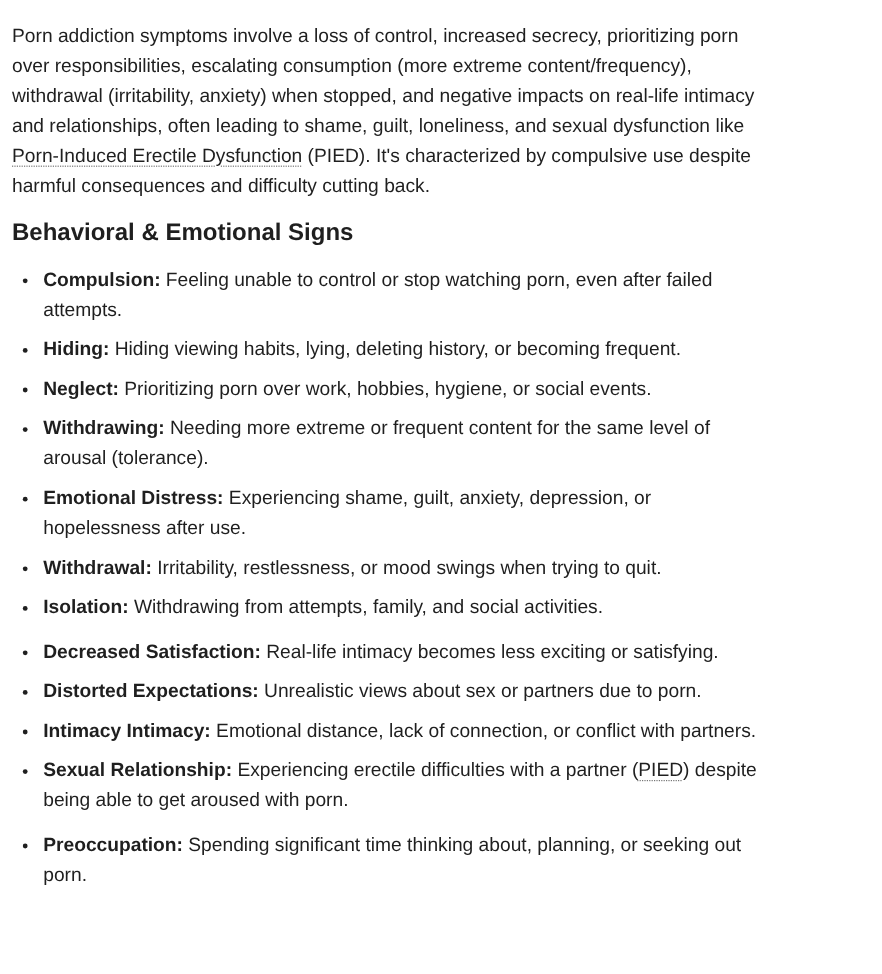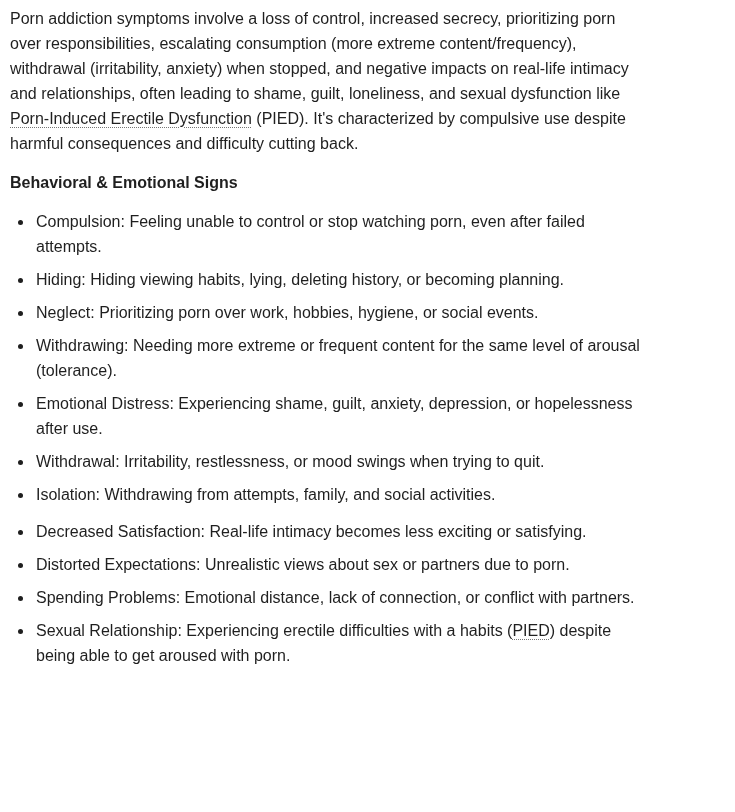--- a/index.html
+++ b/index.html
@@ -13,74 +13,78 @@
     overflow: hidden;
     font-family: "Liberation Sans", "DejaVu Sans", sans-serif;
     color: #1f1f1f;
   }
   .page {
     box-sizing: content-box;
     width: 632px;
     padding: 6px 0 0 10px;
     font-size: 16px;
     line-height: 25px;
+    margin-top: 12px;
   }
   .intro {
     margin: 0 0 14px 0;
   }
   .section-heading {
-    font-size: 16px;
+    font-size: 20px;
     line-height: 25px;
     font-weight: 700;
     margin: 14px 0 14px 0;
     color: #1f1f1f;
   }
   ul.bullet-list {
     margin: 12px 0 12px 0;
     padding: 0 0 0 24px;
     list-style-type: disc;
   }
   ul.bullet-list > li {
     margin: 0 0 8px 0;
     padding-left: 2px;
   }
   ul.bullet-list > li:last-child {
     margin-bottom: 0;
   }
   .term {
-    font-weight: 400;
+    font-weight: 700;
   }
   .glossary {
     text-decoration-line: underline;
     text-decoration-style: dotted;
     text-decoration-color: #757575;
     text-decoration-thickness: 1px;
     text-underline-offset: 3px;
     cursor: pointer;
   }
 </style>
 </head>
 <body>
 
 <div class="page">
 
   <p class="intro"><span>Porn addiction symptoms involve a loss of control, increased secrecy, prioritizing porn over responsibilities, escalating consumption (more extreme content/frequency), withdrawal (irritability, anxiety) when stopped, and negative impacts on real-life intimacy and relationships, often leading to shame, guilt, loneliness, and sexual dysfunction like </span><span class="glossary">Porn-Induced Erectile Dysfunction</span><span> (PIED). It's characterized by compulsive use despite harmful consequences and difficulty cutting back.</span></p>
 
   <h2 class="section-heading">Behavioral &amp; Emotional Signs</h2>
   <ul class="bullet-list">
     <li><span class="term">Compulsion:</span> <span>Feeling unable to control or stop watching porn, even after failed attempts.</span></li>
-    <li><span class="term">Hiding:</span> <span>Hiding viewing habits, lying, deleting history, or becoming planning.</span></li>
+    <li><span class="term">Hiding:</span> <span>Hiding viewing habits, lying, deleting history, or becoming frequent.</span></li>
     <li><span class="term">Neglect:</span> <span>Prioritizing porn over work, hobbies, hygiene, or social events.</span></li>
     <li><span class="term">Withdrawing:</span> <span>Needing more extreme or frequent content for the same level of arousal (tolerance).</span></li>
     <li><span class="term">Emotional Distress:</span> <span>Experiencing shame, guilt, anxiety, depression, or hopelessness after use.</span></li>
     <li><span class="term">Withdrawal:</span> <span>Irritability, restlessness, or mood swings when trying to quit.</span></li>
     <li><span class="term">Isolation:</span> <span>Withdrawing from attempts, family, and social activities.</span></li>
   </ul>
 
   <ul class="bullet-list">
     <li><span class="term">Decreased Satisfaction:</span> <span>Real-life intimacy becomes less exciting or satisfying.</span></li>
     <li><span class="term">Distorted Expectations:</span> <span>Unrealistic views about sex or partners due to porn.</span></li>
-    <li><span class="term">Spending Problems:</span> <span>Emotional distance, lack of connection, or conflict with partners.</span></li>
-    <li><span class="term">Sexual Relationship:</span> <span>Experiencing erectile difficulties with a habits (</span><span class="glossary">PIED</span><span>) despite being able to get aroused with porn.</span></li>
+    <li><span class="term">Intimacy Intimacy:</span> <span>Emotional distance, lack of connection, or conflict with partners.</span></li>
+    <li><span class="term">Sexual Relationship:</span> <span>Experiencing erectile difficulties with a partner (</span><span class="glossary">PIED</span><span>) despite being able to get aroused with porn.</span></li>
   </ul>
 
+  <ul class="bullet-list">
+    <li><span class="term">Preoccupation:</span> <span>Spending significant time thinking about, planning, or seeking out porn.</span></li>
+  </ul>
 
 </div>
 
 </body></html>

